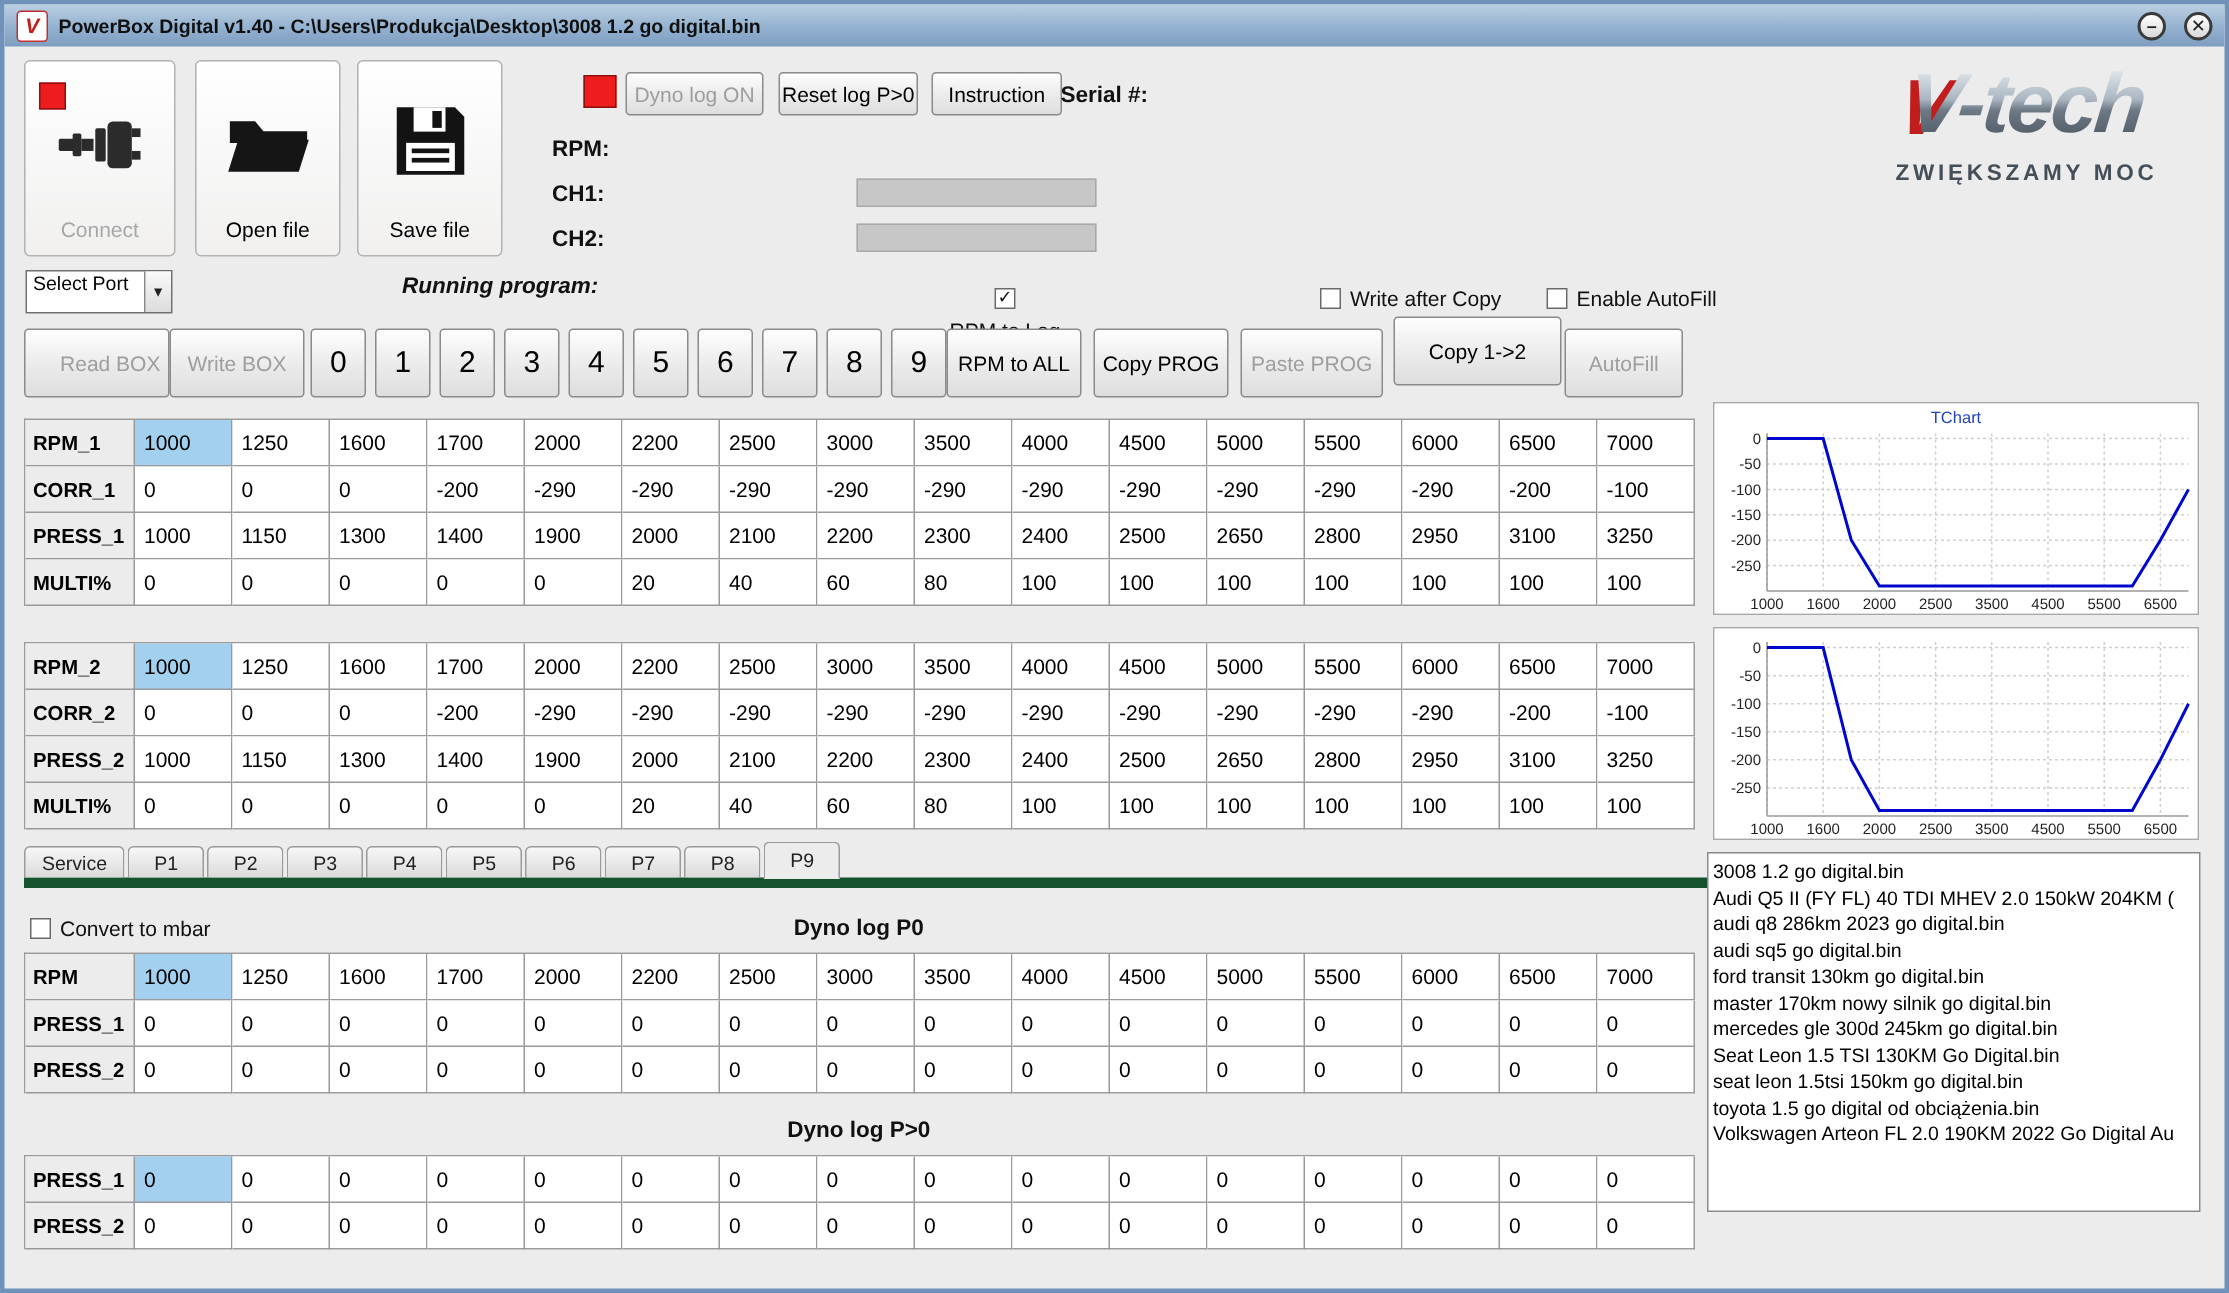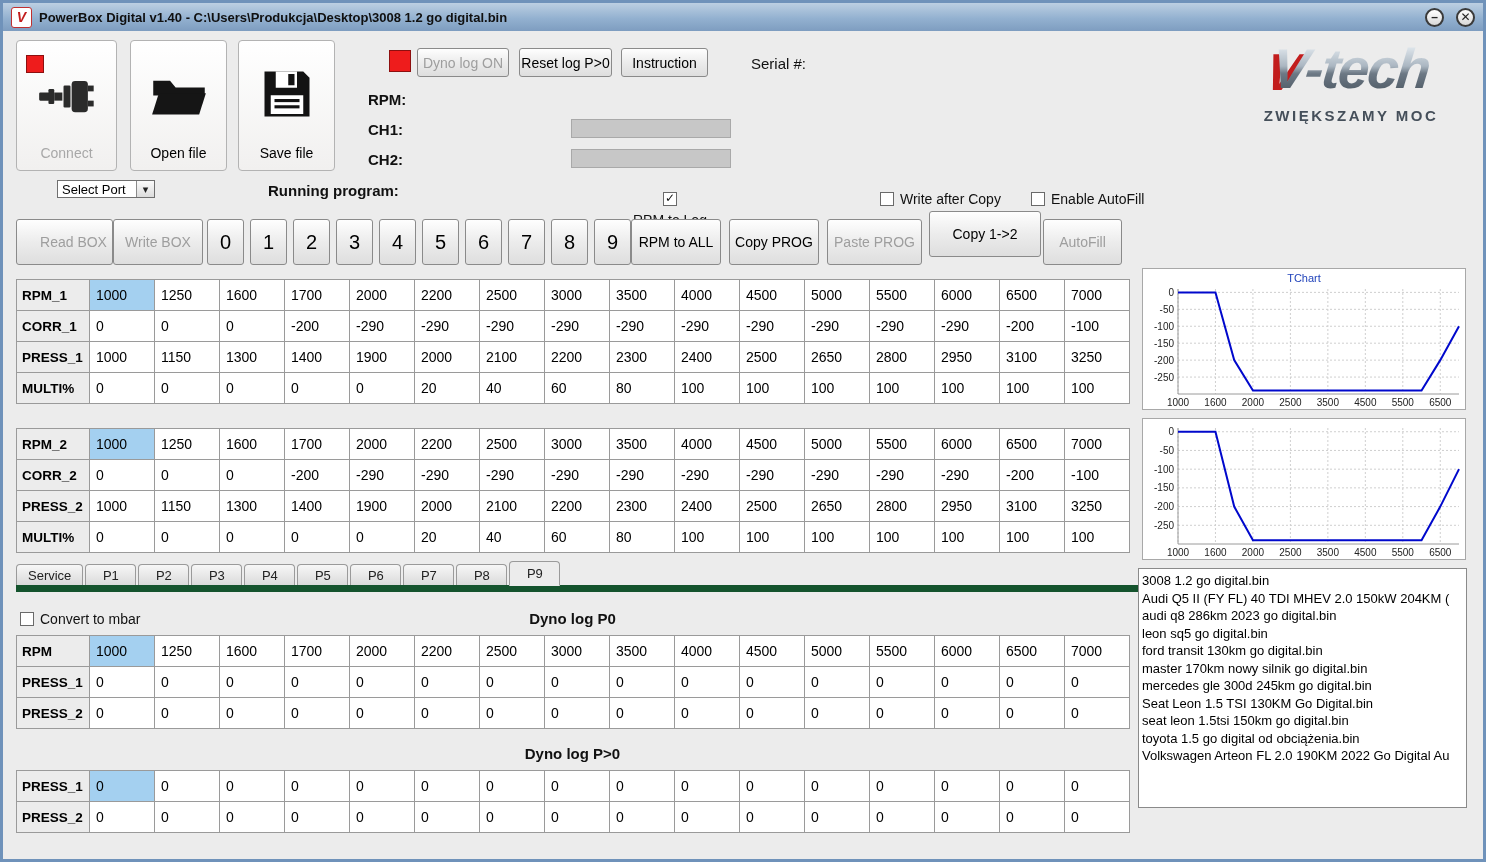--- a/index.html
+++ b/index.html
@@ -18,21 +18,21 @@
   .bigbtn{position:absolute;background:linear-gradient(#ffffff,#f1f0ef);border:1px solid #b3b3b3;border-radius:4px;box-sizing:border-box;display:flex;flex-direction:column;align-items:center;justify-content:flex-end;padding-bottom:9px;}
   .bigbtn .icon{position:absolute;top:34px;left:0;right:0;display:flex;justify-content:center;}
   .bigbtn .cap{font-size:14px;color:#000;}
   .bigbtn .cap.dim{color:#a8a8a8;}
   .redsq{position:absolute;background:#ee1c1c;border:1px solid #8d0f0f;box-sizing:border-box;}
   
   .lbl{position:absolute;font-size:15px;font-weight:bold;color:#111;white-space:nowrap;}
   .lbl.plain{font-weight:normal;}
   .hbar{position:absolute;width:160px;height:19px;background:#c7c7c7;border:1px solid #a9a9a9;box-sizing:border-box;}
   
-  .selport{position:absolute;width:98px;height:18px;background:#fff;border:1px solid #6f6f6f;display:flex;align-items:flex-end;font-size:13px;box-sizing:border-box;margin-left:40px;}
+  .selport{position:absolute;width:98px;height:29px;background:#fff;border:1px solid #6f6f6f;display:flex;align-items:flex-start;font-size:13px;box-sizing:border-box;}
   .selport .txt{flex:1;padding-left:4px;white-space:nowrap;}
   .selport .dd{width:18px;height:100%;background:linear-gradient(#fafafa,#dcdcdc);border-left:1px solid #8a8a8a;display:flex;align-items:center;justify-content:center;box-sizing:border-box;}
   .selport .dd::after{content:"▾";font-size:11px;color:#222;}
   
   .chk{position:absolute;display:flex;align-items:center;gap:6px;font-size:14px;color:#111;white-space:nowrap;}
   .chk .box{width:14px;height:14px;background:#fff;border:1px solid #6a6a6a;box-sizing:border-box;display:flex;align-items:center;justify-content:center;font-size:12px;font-weight:bold;color:#111;}
   .chk .box.checked::after{content:"✓";margin-top:-2px;}
   
   .logo{position:absolute;left:1233px;top:38px;width:230px;text-align:center;}
   .logo .stack{position:relative;display:inline-block;height:62px;}
@@ -108,28 +108,28 @@
         <rect x="10" y="29" width="20" height="2.5" fill="#131313"></rect>
         </svg>
     </div>
     <div class="cap">Save file</div>
   </div>
 
   <div class="redsq" style="left:386px;top:47px;width:22px;height:22px;"></div>
   <div class="btn disabled" style="left:414px;top:45px;width:92px;height:29px;">Dyno log ON</div>
   <div class="btn" style="left:516px;top:45px;width:93px;height:29px;">Reset log P&gt;0</div>
   <div class="btn" style="left:618px;top:45px;width:87px;height:29px;">Instruction</div>
-  <div class="lbl plain" style="left:748px;top:52px;">Serial #:</div>
+  <div class="lbl plain" style="left:704px;top:52px;font-weight:bold;">Serial #:</div>
 
   <div class="lbl" style="left:365px;top:88px;">RPM:</div>
   <div class="lbl" style="left:365px;top:118px;">CH1:</div>
   <div class="lbl" style="left:365px;top:148px;">CH2:</div>
   <div class="hbar" style="left:568px;top:116px;"></div>
   <div class="hbar" style="left:568px;top:146px;"></div>
-  <div class="lbl" style="left:265px;top:179px;">Running program:</div>
+  <div class="lbl" style="left:265px;top:179px;font-style:italic;">Running program:</div>
 
   <div class="selport" style="left:14px;top:177px;">
     <span class="txt">Select Port</span>
     <span class="dd"></span>
   </div>
 
   <label class="chk" style="left:630px;top:189px;flex-direction:column;">
     <span class="box checked"></span>
     <span>RPM to Log</span>
   </label>
@@ -514,21 +514,21 @@
       <text x="297.26666666666665" y="137" text-anchor="middle" font-size="10" fill="#222">6500</text>
       <line x1="35" y1="9" x2="35" y2="125" stroke="#9a9a9a"></line>
       <line x1="35" y1="125" x2="316" y2="125" stroke="#9a9a9a"></line>
       <polyline points="35,12.741935483870968 53.733333333333334,12.741935483870968 72.46666666666667,12.741935483870968 91.2,87.58064516129032 109.93333333333334,121.25806451612904 128.66666666666666,121.25806451612904 147.4,121.25806451612904 166.13333333333333,121.25806451612904 184.86666666666667,121.25806451612904 203.6,121.25806451612904 222.33333333333331,121.25806451612904 241.06666666666666,121.25806451612904 259.8,121.25806451612904 278.5333333333333,121.25806451612904 297.26666666666665,87.58064516129032 316,50.16129032258065" fill="none" stroke="#0008cc" stroke-width="2"></polyline>
     </svg>
 
   <div class="filelist">
       <div class="fitem">3008 1.2 go digital.bin</div>
       <div class="fitem">Audi Q5 II (FY FL) 40 TDI MHEV 2.0 150kW 204KM (</div>
       <div class="fitem">audi q8 286km 2023 go digital.bin</div>
-      <div class="fitem">leon sq5 go digital.bin</div>
+      <div class="fitem">audi sq5 go digital.bin</div>
       <div class="fitem">ford transit 130km go digital.bin</div>
       <div class="fitem">master 170km nowy silnik go digital.bin</div>
       <div class="fitem">mercedes gle 300d 245km go digital.bin</div>
       <div class="fitem">Seat Leon 1.5 TSI 130KM Go Digital.bin</div>
       <div class="fitem">seat leon 1.5tsi 150km go digital.bin</div>
       <div class="fitem">toyota 1.5 go digital od obciążenia.bin</div>
       <div class="fitem">Volkswagen Arteon FL 2.0 190KM 2022 Go Digital Au</div>
     </div>
 
 </div>

